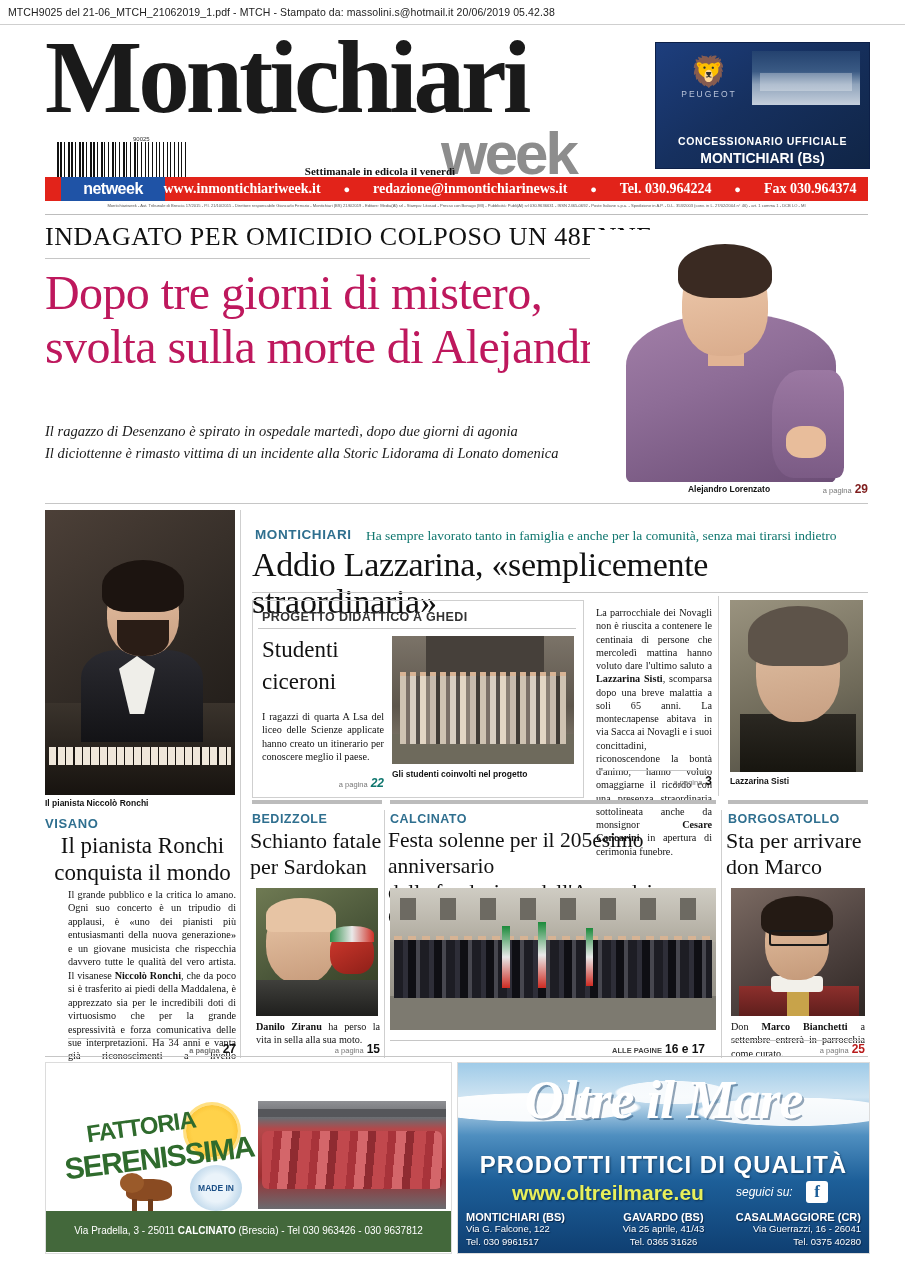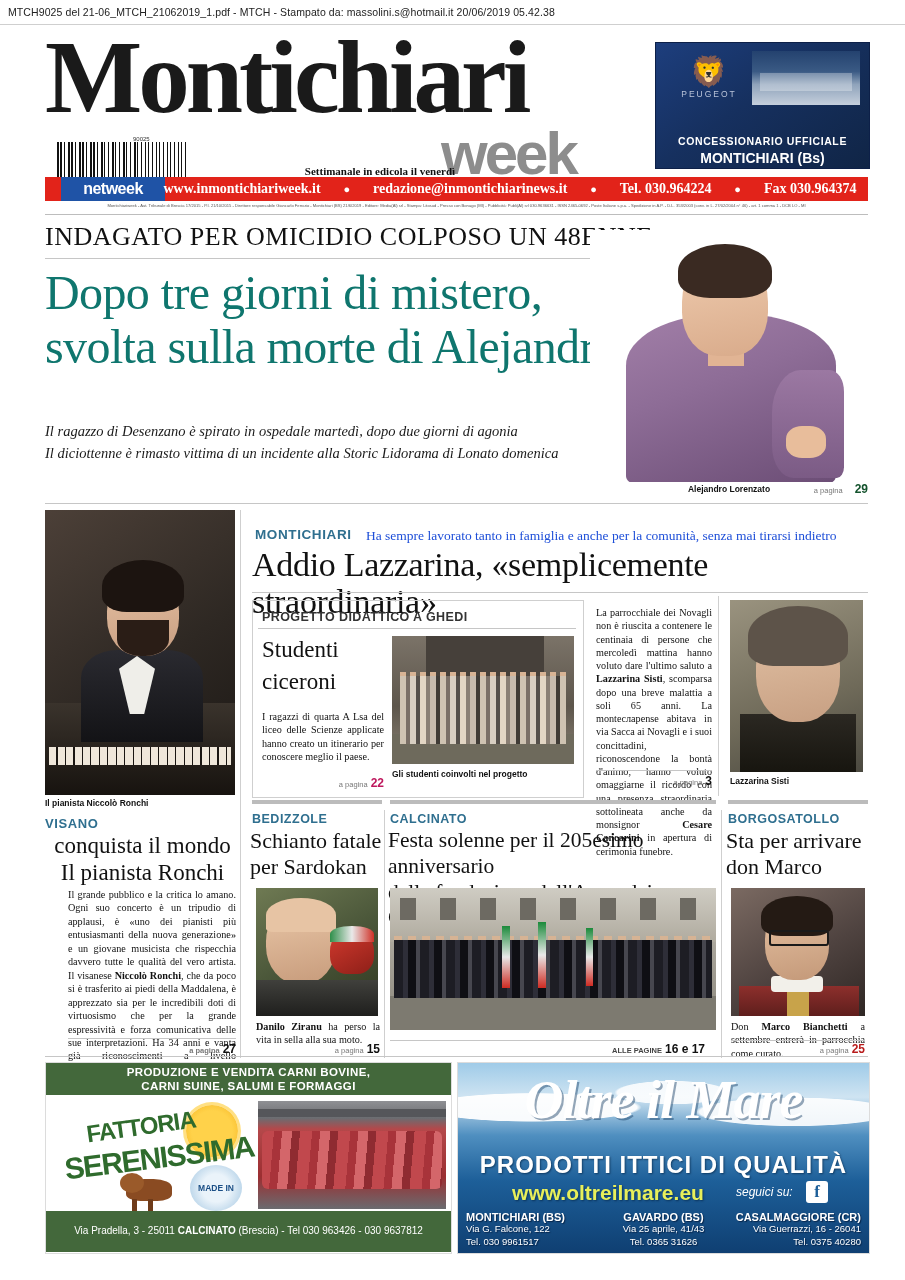--- a/index.html
+++ b/index.html
@@ -40,33 +40,33 @@
   .netweek span{font-family:"Liberation Sans",sans-serif;font-weight:bold;font-size:16px;color:#fff;letter-spacing:-.5px;}
   .redbar-inner{position:absolute;left:152px;top:177px;width:716px;height:24px;display:flex;align-items:center;justify-content:space-around;}
   .redbar-inner .it{font-family:"Liberation Serif",serif;font-weight:bold;font-size:14px;color:#fff;}
   .redbar-inner .dot{color:#fff;font-size:11px;}
   .fineprint{position:absolute;left:45px;top:204px;width:823px;text-align:center;font-family:"Liberation Sans",sans-serif;font-size:4.1px;color:#555;line-height:1.1;letter-spacing:0;white-space:nowrap;overflow:hidden;}
   .rule-a{position:absolute;left:45px;top:214px;width:823px;height:1px;background:#bdbdbd;}
 
   
   .kicker-lead{position:absolute;left:45px;top:222px;font-family:"Liberation Serif",serif;font-size:26px;color:#111;letter-spacing:.5px;}
   .rule-b{position:absolute;left:45px;top:258px;width:660px;height:1px;background:#c6c6c6;}
-  .head-lead{position:absolute;left:45px;top:266px;width:620px;font-family:"Liberation Serif",serif;font-size:48px;line-height:1.12;color:#0f766e;letter-spacing:-.6px;}
+  .head-lead{position:absolute;left:45px;top:266px;width:620px;font-family:"Liberation Serif",serif;font-size:48px;line-height:1.12;color:#be185d;letter-spacing:-.6px;}
   .sub-lead{position:absolute;left:45px;top:420px;width:600px;font-family:"Liberation Serif",serif;font-style:italic;font-size:14.5px;line-height:1.55;color:#1a1a1a;}
   .lead-photo{position:absolute;left:590px;top:230px;width:278px;height:252px;overflow:hidden;}
   .lp-bg{position:absolute;inset:0;background:#ffffff;}
   .lp-body{position:absolute;left:36px;top:84px;width:210px;height:172px;background:linear-gradient(160deg,#a27fa8 0%,#8e6d97 40%,#6b4d75 100%);border-radius:46% 46% 8% 8%/30% 30% 6% 6%;}
   .lp-arm{position:absolute;left:182px;top:140px;width:72px;height:108px;background:linear-gradient(180deg,#9b78a2,#7b5b85);border-radius:40% 20% 10% 30%;}
   .lp-head{position:absolute;left:92px;top:22px;width:86px;height:104px;background:linear-gradient(170deg,#f0cdb0,#d9ab8b);border-radius:48% 48% 42% 42%;}
   .lp-hair{position:absolute;left:88px;top:14px;width:94px;height:54px;background:#3a2a22;border-radius:50% 50% 34% 34%;}
   .lp-neck{position:absolute;left:118px;top:106px;width:36px;height:30px;background:#e1b494;}
   .lp-hand{position:absolute;left:196px;top:196px;width:40px;height:32px;background:#e8bd9b;border-radius:40%;}
   .lead-caption{position:absolute;left:590px;top:484px;width:278px;font-family:"Liberation Sans",sans-serif;font-size:8.5px;font-weight:bold;color:#111;display:flex;justify-content:center;gap:4px;}
   .lead-pag{position:absolute;left:790px;top:482px;width:78px;text-align:right;font-family:"Liberation Sans",sans-serif;font-size:7.5px;color:#777;}
-  .lead-pag b{font-size:12px;color:#14532d;margin-left:12px;}
+  .lead-pag b{font-size:12px;color:#7f1d1d;margin-left:3px;}
   .rule-c{position:absolute;left:45px;top:503px;width:823px;height:1px;background:#c6c6c6;}
 
   
   .vline1{position:absolute;left:240px;top:510px;width:1px;height:548px;background:#cfcfcf;}
   .vline2{position:absolute;left:718px;top:596px;width:1px;height:200px;background:#cfcfcf;}
 
   
   .pianist-photo{position:absolute;left:45px;top:510px;width:190px;height:285px;overflow:hidden;background:#2b2b2b;}
   .pp-bgl{position:absolute;inset:0;background:linear-gradient(145deg,#4c4038 0%,#2e2823 55%,#1b1714 100%);}
   .pp-piano{position:absolute;left:0;bottom:0;width:190px;height:92px;background:linear-gradient(180deg,#3a332c,#17130f);}
@@ -80,32 +80,32 @@
   .kicker-visano{position:absolute;left:45px;top:816px;font-family:"Liberation Sans",sans-serif;font-weight:bold;font-size:13px;color:#2f6f8f;letter-spacing:.6px;}
   .head-pianist{position:absolute;left:45px;top:832px;width:195px;font-family:"Liberation Serif",serif;font-size:23px;line-height:1.18;color:#111;text-align:center;}
   .body-pianist{position:absolute;left:68px;top:888px;width:168px;font-family:"Liberation Serif",serif;font-size:10.2px;line-height:1.32;color:#111;text-align:justify;}
   .body-pianist b{font-weight:bold;}
   .pag-pianist{position:absolute;left:150px;top:1042px;width:86px;text-align:right;font-family:"Liberation Sans",sans-serif;font-size:7.5px;color:#777;font-weight:bold;}
   .pag-pianist b{font-size:12px;color:#111;margin-left:3px;}
   .rule-p1{position:absolute;left:68px;top:1038px;width:168px;height:1px;background:#c6c6c6;}
 
   
   .kicker-mont{position:absolute;left:255px;top:527px;font-family:"Liberation Sans",sans-serif;font-weight:bold;font-size:13.5px;color:#2f6f8f;letter-spacing:.6px;}
-  .occhiello-mont{position:absolute;left:366px;top:528px;font-family:"Liberation Serif",serif;font-size:13.5px;color:#1d4ed8;}
+  .occhiello-mont{position:absolute;left:366px;top:528px;font-family:"Liberation Serif",serif;font-size:13.5px;color:#0f766e;}
   .head-mont{position:absolute;left:252px;top:546px;width:616px;font-family:"Liberation Serif",serif;font-size:34px;line-height:1.1;color:#111;letter-spacing:-.3px;}
   .rule-d{position:absolute;left:252px;top:592px;width:616px;height:1px;background:#c6c6c6;}
 
   
   .ghedi-box{position:absolute;left:252px;top:600px;width:330px;height:196px;border:1px solid #cfcfcf;}
   .kicker-ghedi{position:absolute;left:262px;top:610px;font-family:"Liberation Sans",sans-serif;font-weight:bold;font-size:12.5px;color:#333;letter-spacing:.4px;}
   .rule-e{position:absolute;left:258px;top:628px;width:318px;height:1px;background:#c6c6c6;}
   .head-ghedi{position:absolute;left:262px;top:634px;width:124px;font-family:"Liberation Serif",serif;font-size:23px;line-height:1.4;color:#111;}
   .body-ghedi{position:absolute;left:262px;top:710px;width:122px;font-family:"Liberation Serif",serif;font-size:10.2px;line-height:1.3;text-align:justify;color:#111;}
   .pag-ghedi{position:absolute;left:300px;top:776px;width:84px;text-align:right;font-family:"Liberation Sans",sans-serif;font-size:7.5px;color:#777;}
-  .pag-ghedi b{font-size:12px;color:#be185d;margin-left:3px;}
+  .pag-ghedi b{font-size:12px;color:#0f766e;margin-left:3px;font-style:italic;}
   .ghedi-photo{position:absolute;left:392px;top:636px;width:182px;height:128px;overflow:hidden;background:#6b6357;}
   .gp-wall{position:absolute;inset:0;background:linear-gradient(180deg,#7b7368 0%,#5d564c 55%,#8b8274 100%);}
   .gp-dark{position:absolute;left:34px;top:0;width:118px;height:58px;background:#46403a;}
   .gp-floor{position:absolute;left:0;bottom:0;width:182px;height:30px;background:#6e6a5c;}
   .gp-people{position:absolute;left:8px;top:40px;width:166px;height:68px;
     background:repeating-linear-gradient(90deg,
       #cfc3b2 0 6px,#7a6f66 6px 10px,#d8cfc2 10px 16px,#55504b 16px 20px,
       #e3d6c4 20px 26px,#8a7f74 26px 30px,#c6bbae 30px 36px,#3f3b36 36px 40px);}
   .gp-heads{position:absolute;left:8px;top:36px;width:166px;height:12px;
     background:repeating-linear-gradient(90deg,#d8b495 0 6px,transparent 6px 10px);}
@@ -310,22 +310,22 @@
     <div class="pp-keys"></div>
     <div class="pp-torso"></div>
     <div class="pp-shirt"></div>
     <div class="pp-head"></div>
     <div class="pp-beard"></div>
     <div class="pp-hair"></div>
   </div>
   <div class="pianist-cap">Il pianista Niccolò Ronchi</div>
   <div class="kicker-visano">VISANO</div>
   <div class="head-pianist">
+    <div>Il pianista Ronchi</div>
     <div>conquista il mondo</div>
-    <div>Il pianista Ronchi</div>
   </div>
   <div class="body-pianist">
     <span>Il grande pubblico e la critica lo amano. Ogni suo concerto è un tripudio di applausi, è «uno dei pianisti più entusiasmanti della nuova generazione» e un giovane musicista che rispecchia davvero tutte le qualità del vero artista. Il visanese </span><b>Niccolò Ronchi</b><span>, che da poco si è trasferito ai piedi della Maddalena, è apprezzato sia per le incredibili doti di virtuosismo che per la grande espressività e forza comunicativa delle sue interpretazioni. Ha 34 anni e vanta già riconoscimenti a livello internazionale e ha alle spalle una carriera coronata di successi anche in oriente.</span>
   </div>
   <div class="rule-p1"></div>
   <div class="pag-pianist">
     <span>a pagina</span><b>27</b>
   </div>
 
   <div class="kicker-mont">MONTICHIARI</div>
@@ -433,24 +433,20 @@
     <span>Don </span><b>Marco Bianchetti</b><span> a settembre entrerà in parrocchia come curato.</span>
   </div>
   <div class="rule-b1"></div>
   <div class="pag-borg">
     <span>a pagina</span><b>25</b>
   </div>
 
   <div class="rule-j"></div>
 
   <div class="ad-fatt">
-    <div class="fatt-top">
-      <div>PRODUZIONE E VENDITA CARNI BOVINE,</div>
-      <div>CARNI SUINE, SALUMI E FORMAGGI</div>
-    </div>
     <div class="fatt-mid">
       <div class="fatt-logo">
         <div class="fl-sun"></div>
         <div class="fl-f">FATTORIA</div>
         <div class="fl-s">SERENISSIMA</div>
         <div class="fl-cow">
           <div class="fl-cow-b"></div>
           <div class="fl-cow-h"></div>
           <div class="fl-cow-l1"></div>
           <div class="fl-cow-l2"></div>

